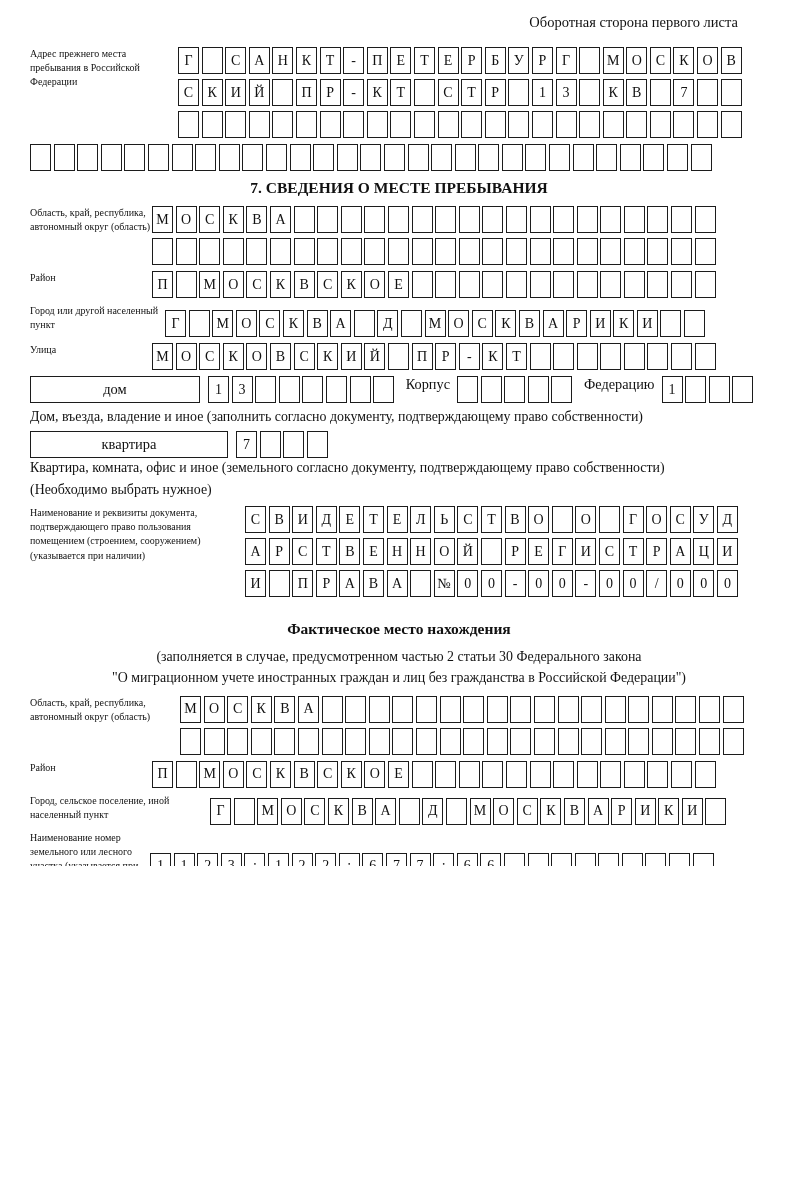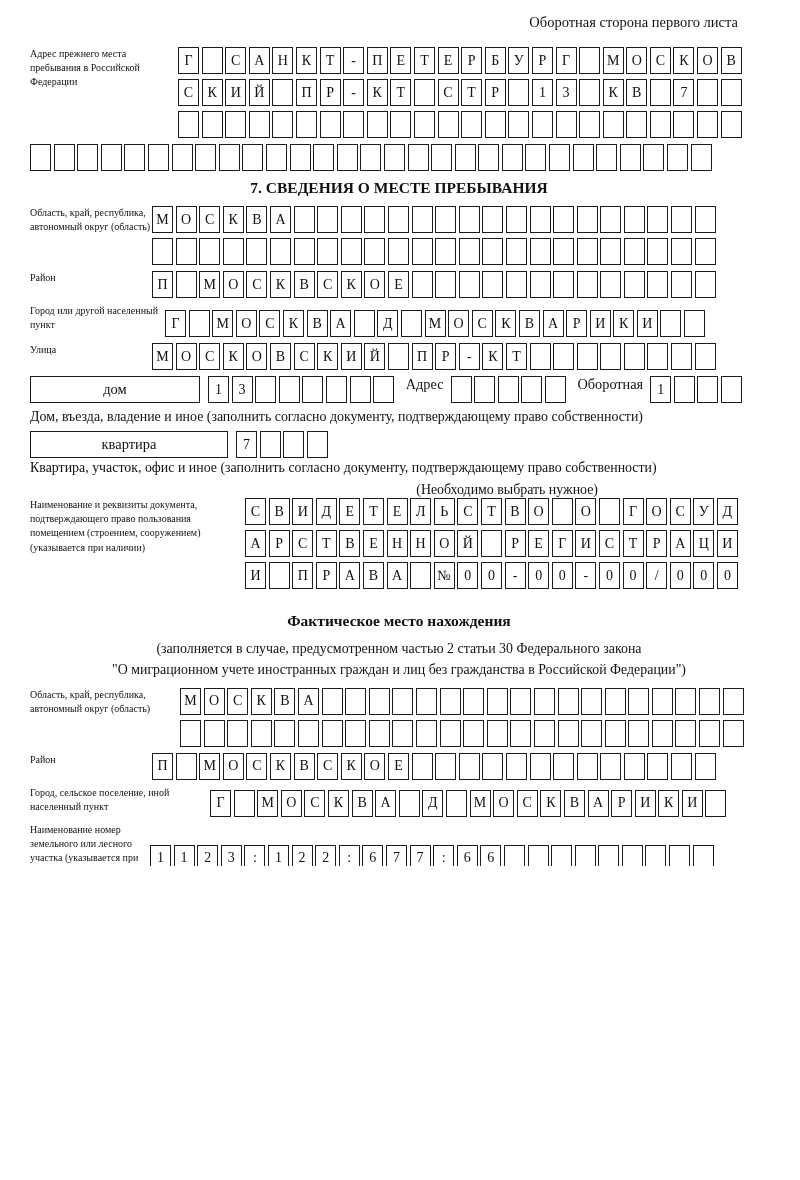--- a/index.html
+++ b/index.html
@@ -18,21 +18,21 @@
   .sec-title{font-weight:bold;text-align:center;font-size:15.5px;margin:8px 0 9px;}
   .inline-row{display:flex;align-items:flex-start;margin-bottom:2px;}
   .wide-box{height:25px;border:1.5px solid #1c1c1c;display:inline-flex;
             align-items:center;justify-content:center;font-size:14.5px;flex-shrink:0;}
   .dom-box{width:168px;margin-right:8px;}
   .kv-box{width:196px;margin-right:8px;}
   .inline-lbl{font-size:14.3px;margin:0 7px 0 9px;}
   .cbox{display:inline-flex;width:21px;height:25px;border:1.5px solid #1c1c1c;
         align-items:center;justify-content:center;font-size:14.5px;margin:0 10px;}
   .stay-row{display:flex;align-items:center;font-size:14.3px;margin-top:4px;}
-  .center-note{font-size:13.9px;text-align:right;margin:3px 0 0;}
+  .center-note{font-size:13.9px;text-align:left;margin:3px 0 8px;}
   .fact-note{font-size:13.9px;text-align:center;line-height:1.5;}
   .stamp-box{width:360px;height:176px;border:1.6px solid #1c1c1c;margin-left:340px;margin-top:6px;}
 </style>
 </head>
 <body>
 
 <div class="page">
 
   <div class="hdr">Оборотная сторона первого листа</div>
 
@@ -67,32 +67,32 @@
   </div>
 
   <div class="frow">
     <div class="flabel w122">Улица</div>
     <div class="boxrow"><span class="box">М</span><span class="box">О</span><span class="box">С</span><span class="box">К</span><span class="box">О</span><span class="box">В</span><span class="box">С</span><span class="box">К</span><span class="box">И</span><span class="box">Й</span><span class="box"></span><span class="box">П</span><span class="box">Р</span><span class="box">-</span><span class="box">К</span><span class="box">Т</span><span class="box"></span><span class="box"></span><span class="box"></span><span class="box"></span><span class="box"></span><span class="box"></span><span class="box"></span><span class="box"></span></div>
   </div>
 
   <div class="inline-row">
     <span class="wide-box dom-box">дом</span>
     <span class="boxrow" style="margin-bottom:4px;"><span class="box">1</span><span class="box">3</span><span class="box"></span><span class="box"></span><span class="box"></span><span class="box"></span><span class="box"></span><span class="box"></span></span>
-    <span class="inline-lbl">Адрес</span>
+    <span class="inline-lbl">Корпус</span>
     <span class="boxrow" style="margin-bottom:0;"><span class="box"></span><span class="box"></span><span class="box"></span><span class="box"></span><span class="box"></span></span>
-    <span class="inline-lbl">Оборотная</span>
+    <span class="inline-lbl">Федерацию</span>
     <span class="boxrow" style="margin-bottom:0;"><span class="box">1</span><span class="box"></span><span class="box"></span><span class="box"></span></span>
   </div>
   <div class="note" style="text-align:left;">Дом, въезда, владение и иное (заполнить согласно документу, подтверждающему право собственности)</div>
 
   <div class="inline-row">
     <span class="wide-box kv-box">квартира</span>
     <span class="boxrow" style="margin-bottom:0;"><span class="box">7</span><span class="box"></span><span class="box"></span><span class="box"></span></span>
   </div>
-  <div class="note" style="text-align:left;">Квартира, участок, офис и иное (заполнить согласно документу, подтверждающему право собственности)</div>
+  <div class="note" style="text-align:left;">Квартира, комната, офис и иное (земельного согласно документу, подтверждающему право собственности)</div>
 
   <div class="center-note" style="margin-right:170px;">(Необходимо выбрать нужное)</div>
 
   <div class="frow">
     <div class="flabel w215">Наименование и реквизиты документа, подтверждающего право пользования помещением (строением, сооружением) (указывается при наличии)</div>
     <div>
       <div class="boxrow"><span class="box">С</span><span class="box">В</span><span class="box">И</span><span class="box">Д</span><span class="box">Е</span><span class="box">Т</span><span class="box">Е</span><span class="box">Л</span><span class="box">Ь</span><span class="box">С</span><span class="box">Т</span><span class="box">В</span><span class="box">О</span><span class="box"></span><span class="box">О</span><span class="box"></span><span class="box">Г</span><span class="box">О</span><span class="box">С</span><span class="box">У</span><span class="box">Д</span></div>
       <div class="boxrow"><span class="box">А</span><span class="box">Р</span><span class="box">С</span><span class="box">Т</span><span class="box">В</span><span class="box">Е</span><span class="box">Н</span><span class="box">Н</span><span class="box">О</span><span class="box">Й</span><span class="box"></span><span class="box">Р</span><span class="box">Е</span><span class="box">Г</span><span class="box">И</span><span class="box">С</span><span class="box">Т</span><span class="box">Р</span><span class="box">А</span><span class="box">Ц</span><span class="box">И</span></div>
       <div class="boxrow"><span class="box">И</span><span class="box"></span><span class="box">П</span><span class="box">Р</span><span class="box">А</span><span class="box">В</span><span class="box">А</span><span class="box"></span><span class="box">№</span><span class="box">0</span><span class="box">0</span><span class="box">-</span><span class="box">0</span><span class="box">0</span><span class="box">-</span><span class="box">0</span><span class="box">0</span><span class="box">/</span><span class="box">0</span><span class="box">0</span><span class="box">0</span></div>
     </div>

